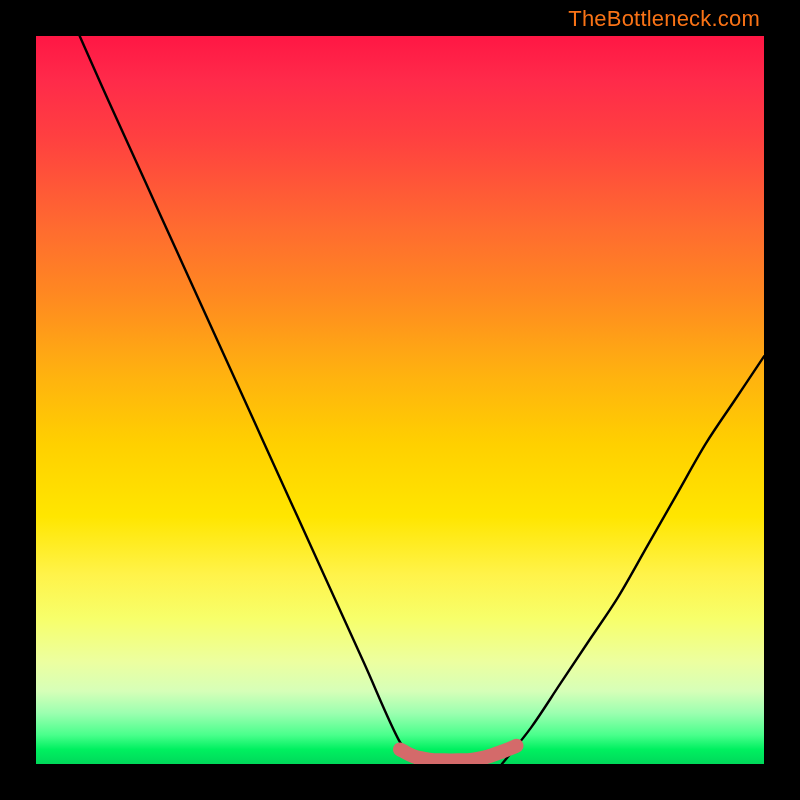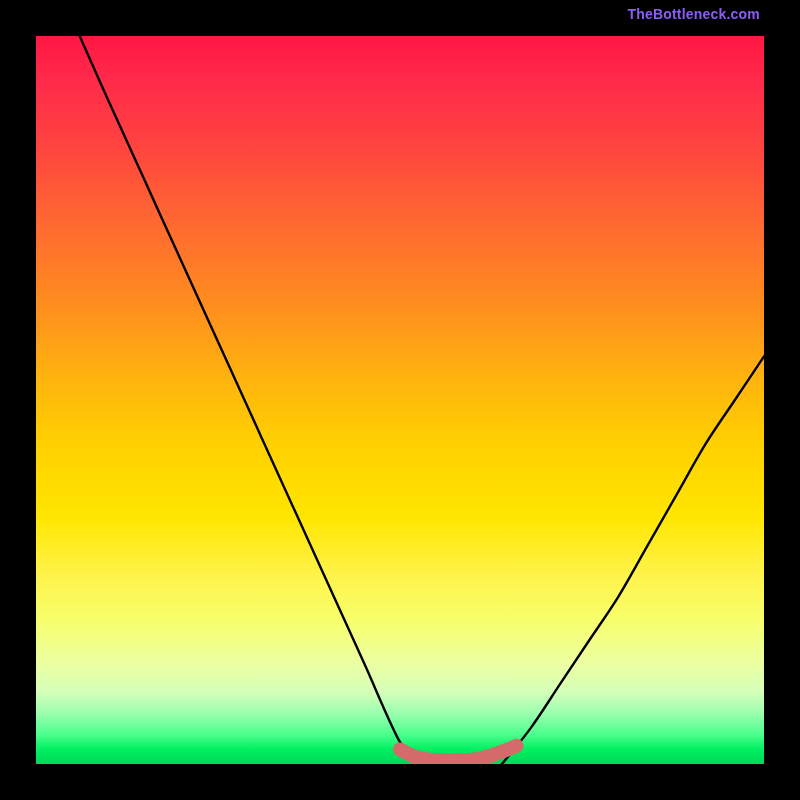--- a/index.html
+++ b/index.html
@@ -47,23 +47,23 @@
     position: absolute;
     left: 0;
     top: 0;
     width: 728px;
     height: 728px;
   }
   .watermark {
     position: absolute;
     top: 6px;
     right: 40px;
-    color: #8b5cf6;
-    font-size: 14px;
-    font-weight: 700;
+    color: #f97316;
+    font-size: 22px;
+    font-weight: 400;
     letter-spacing: 0.2px;
     user-select: none;
   }
 </style>
 </head>
 <body>
 
 <div class="frame">
 
   <div class="watermark">TheBottleneck.com</div>

